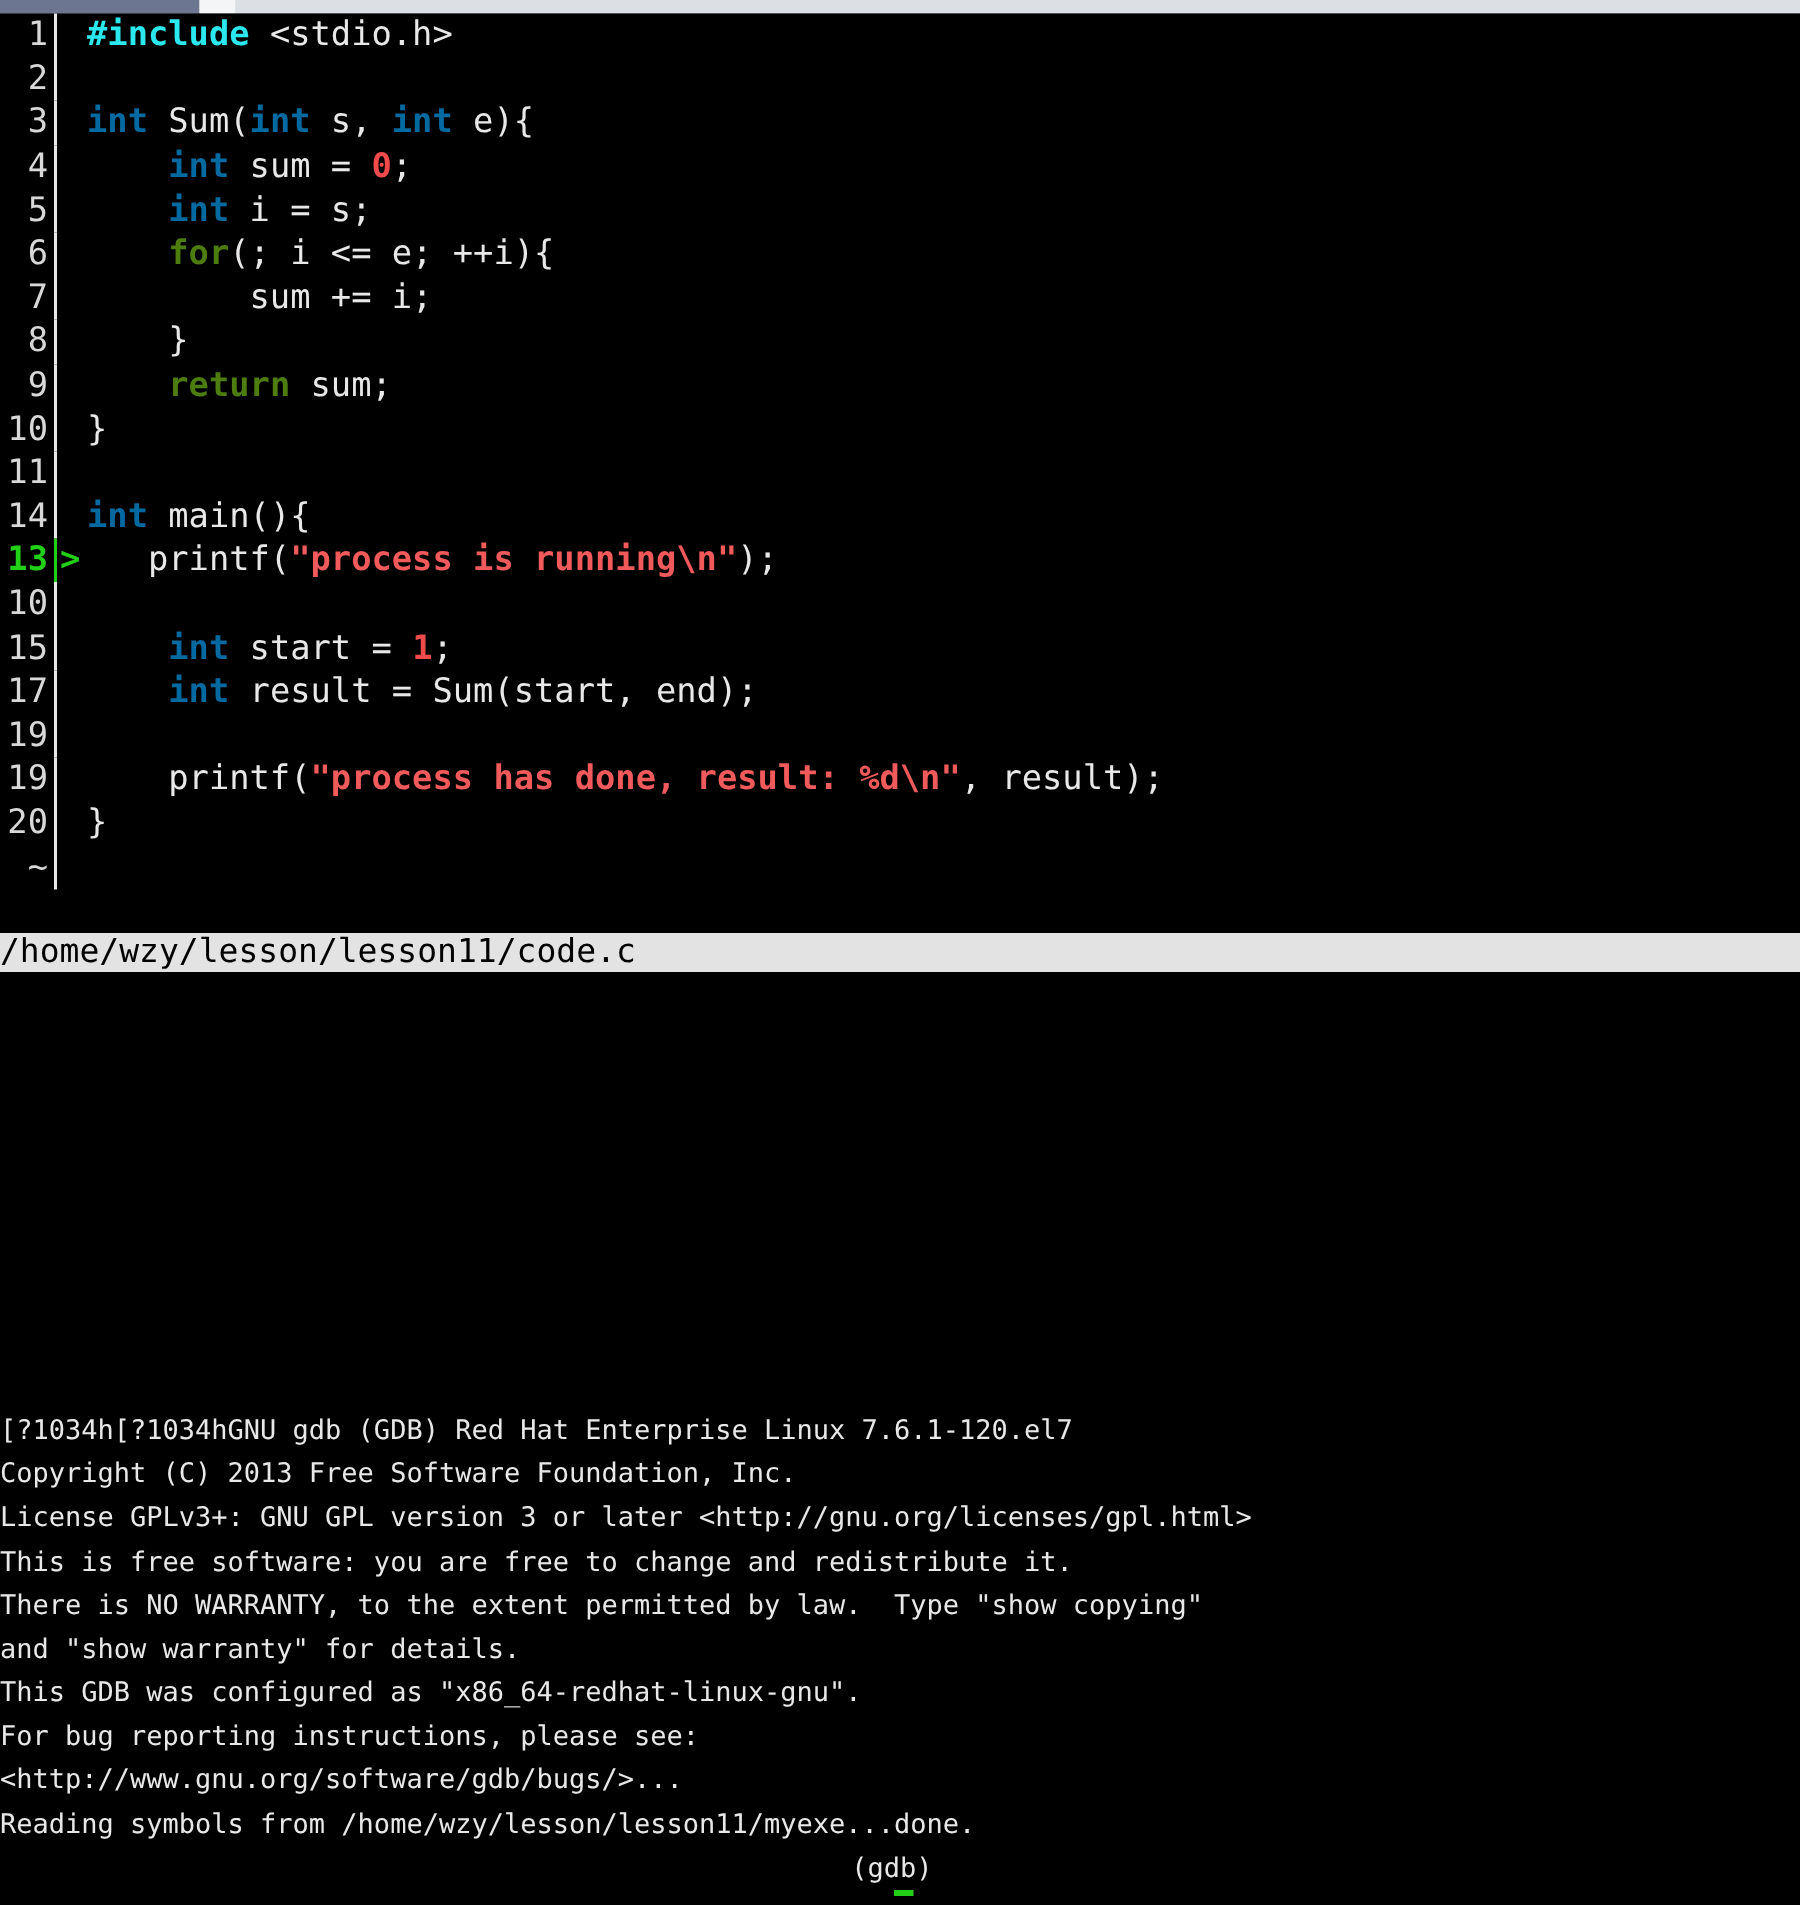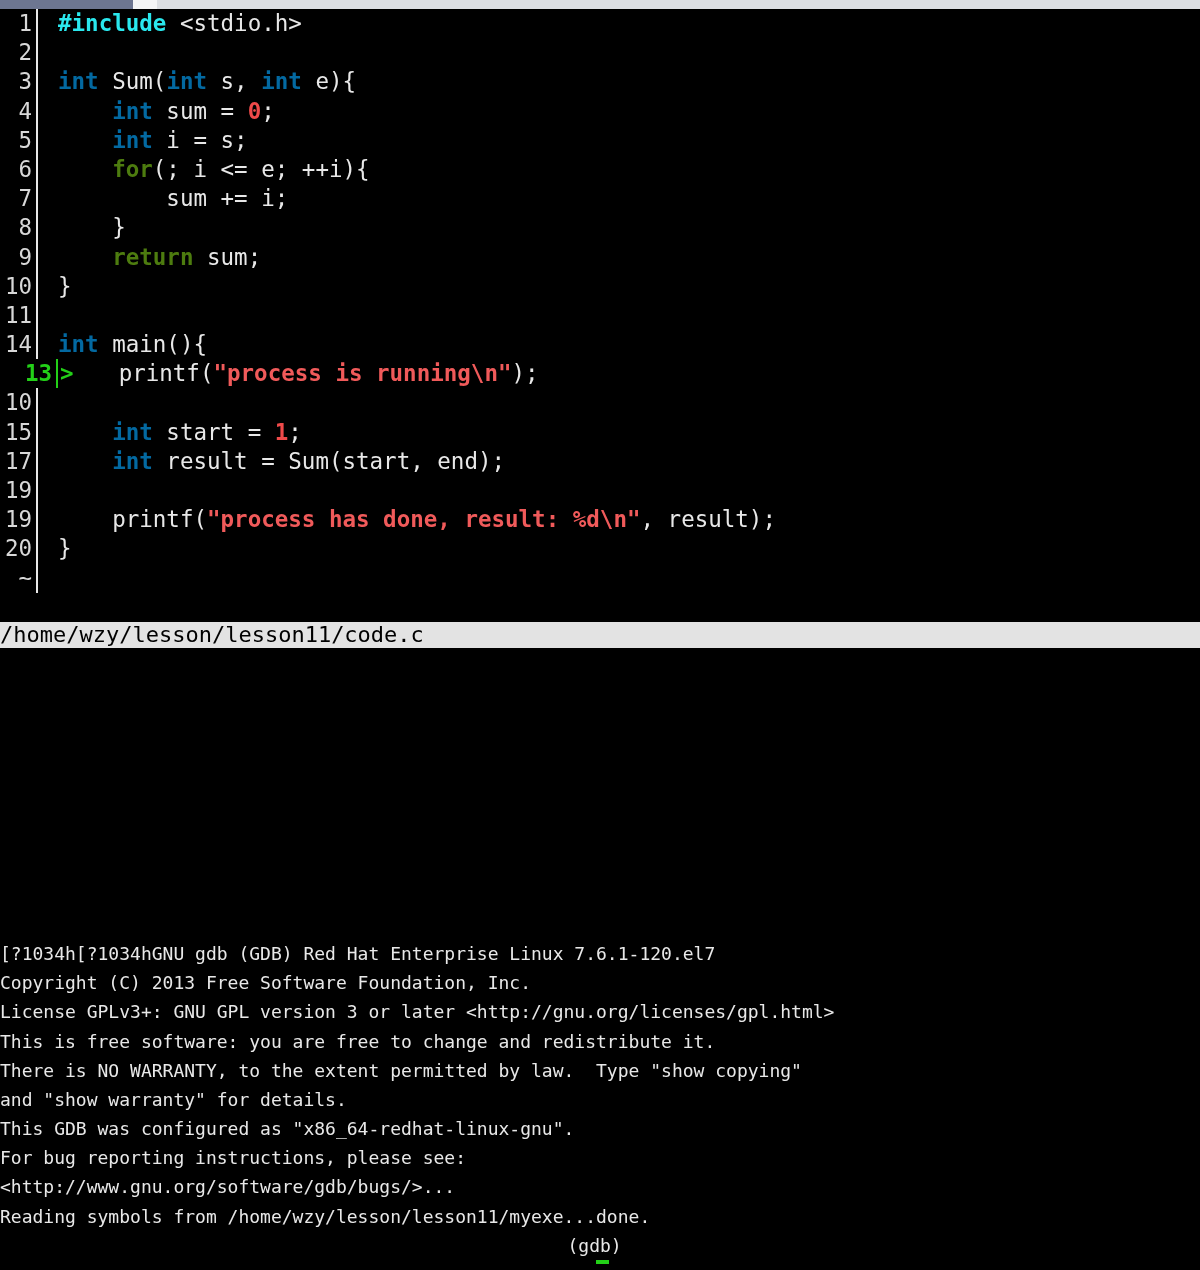--- a/index.html
+++ b/index.html
@@ -58,21 +58,20 @@
   .lnum {
     width: 32px;
     text-align: right;
     color: #d8d8d8;
     flex: 0 0 32px;
     letter-spacing: 0px;
   }
   .lnum.current {
     color: #23d018;
     font-weight: bold;
-    padding-left: 20px;
   }
   .sep {
     width: 2px;
     flex: 0 0 2px;
     background: #e8e8e8;
     height: 29.2px;
     margin: 0 2px 0 4px;
     align-self: stretch;
   }
   .sep.current { background: #23d018; }

